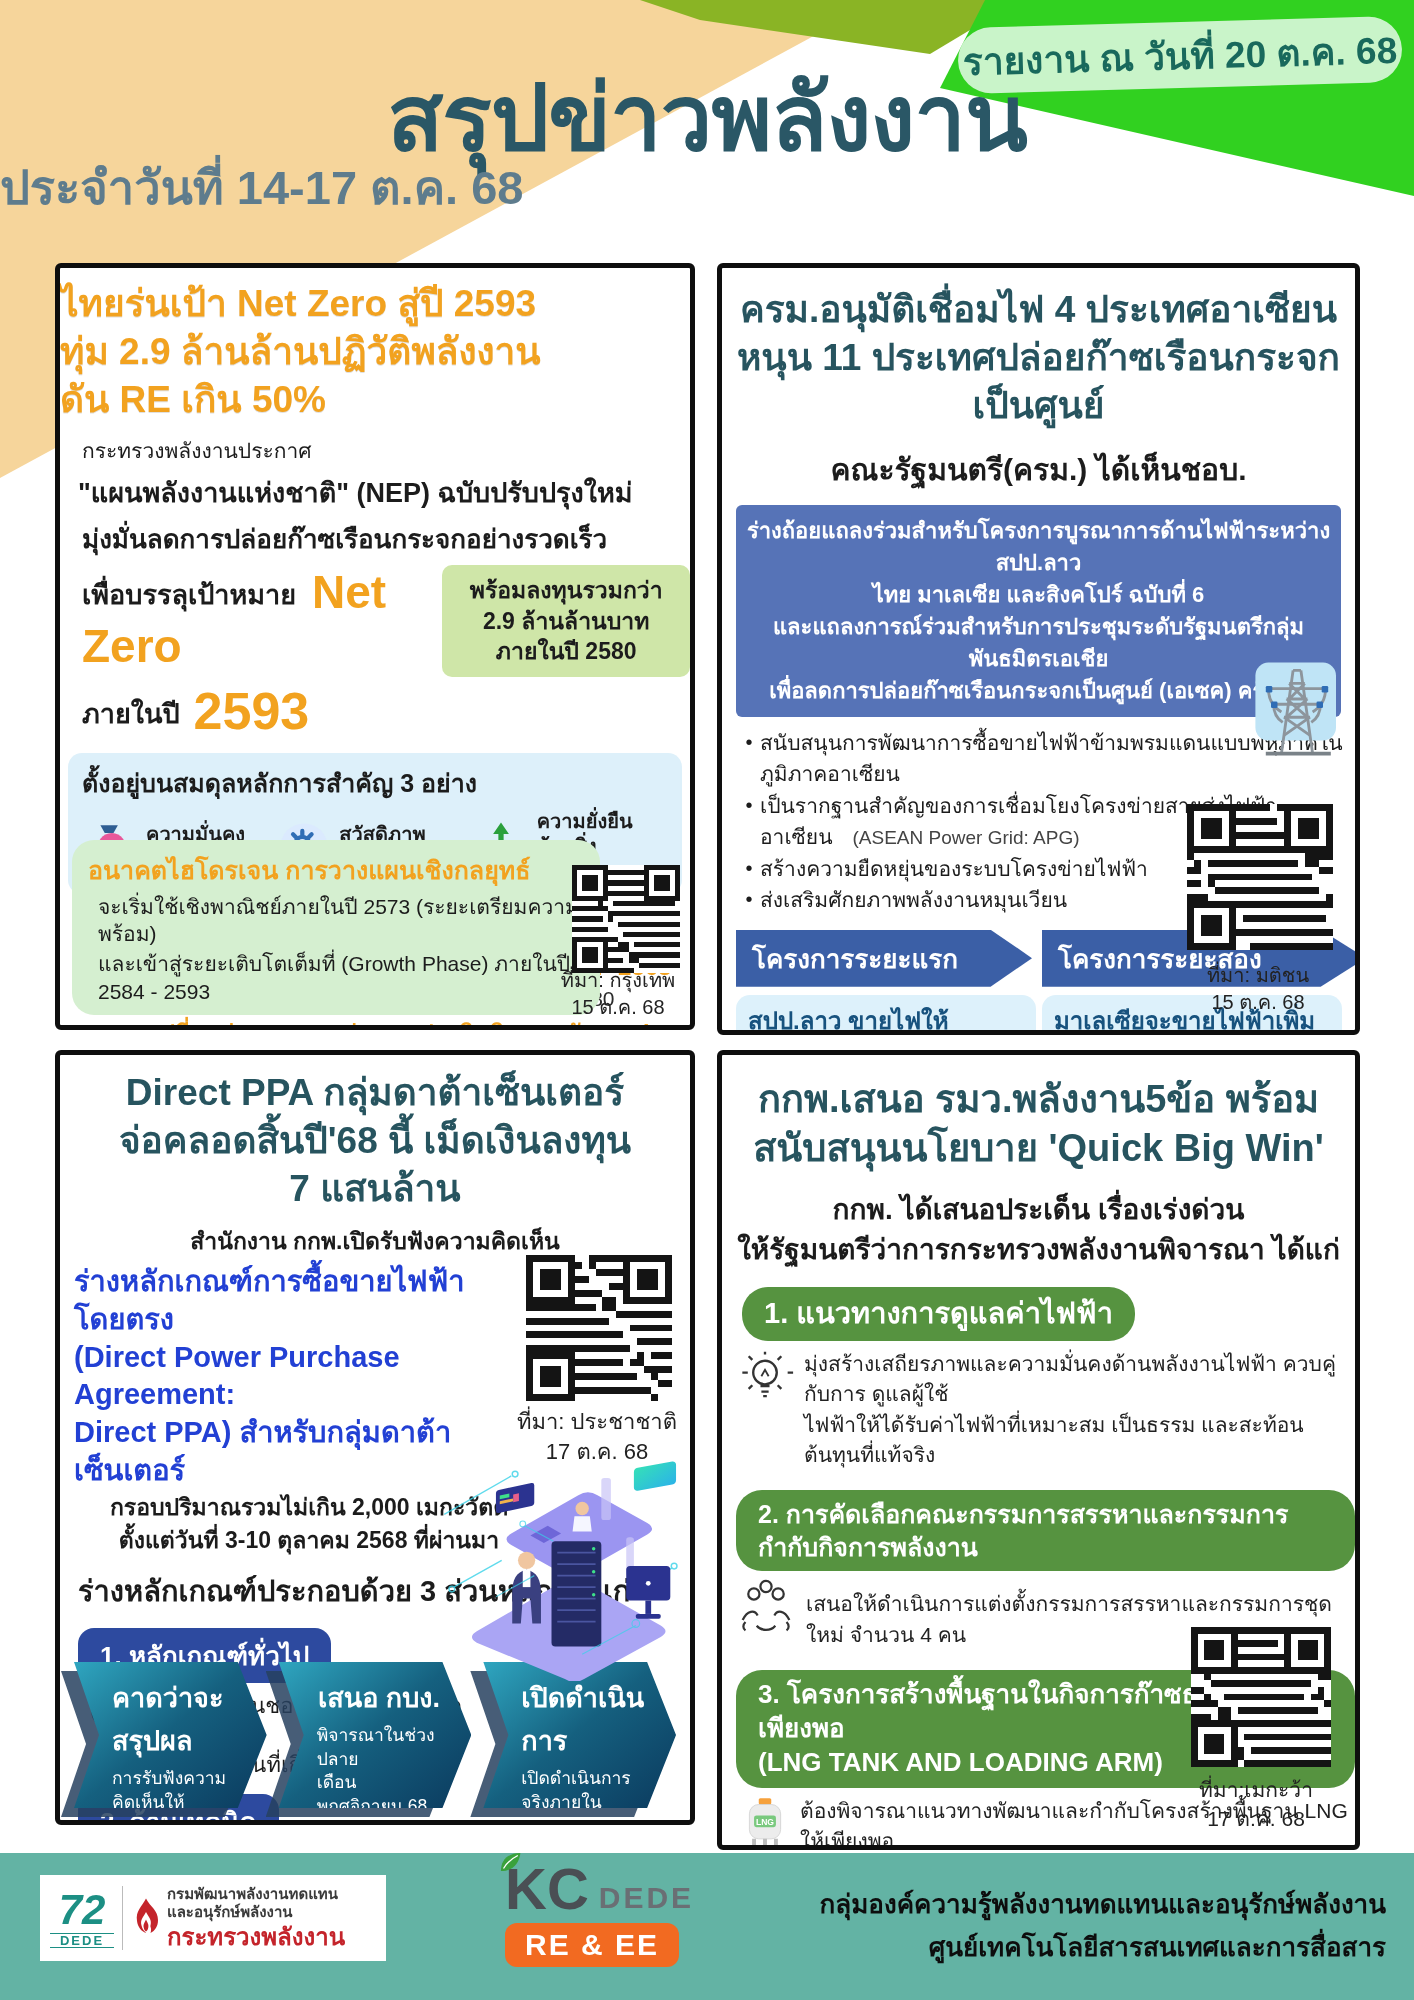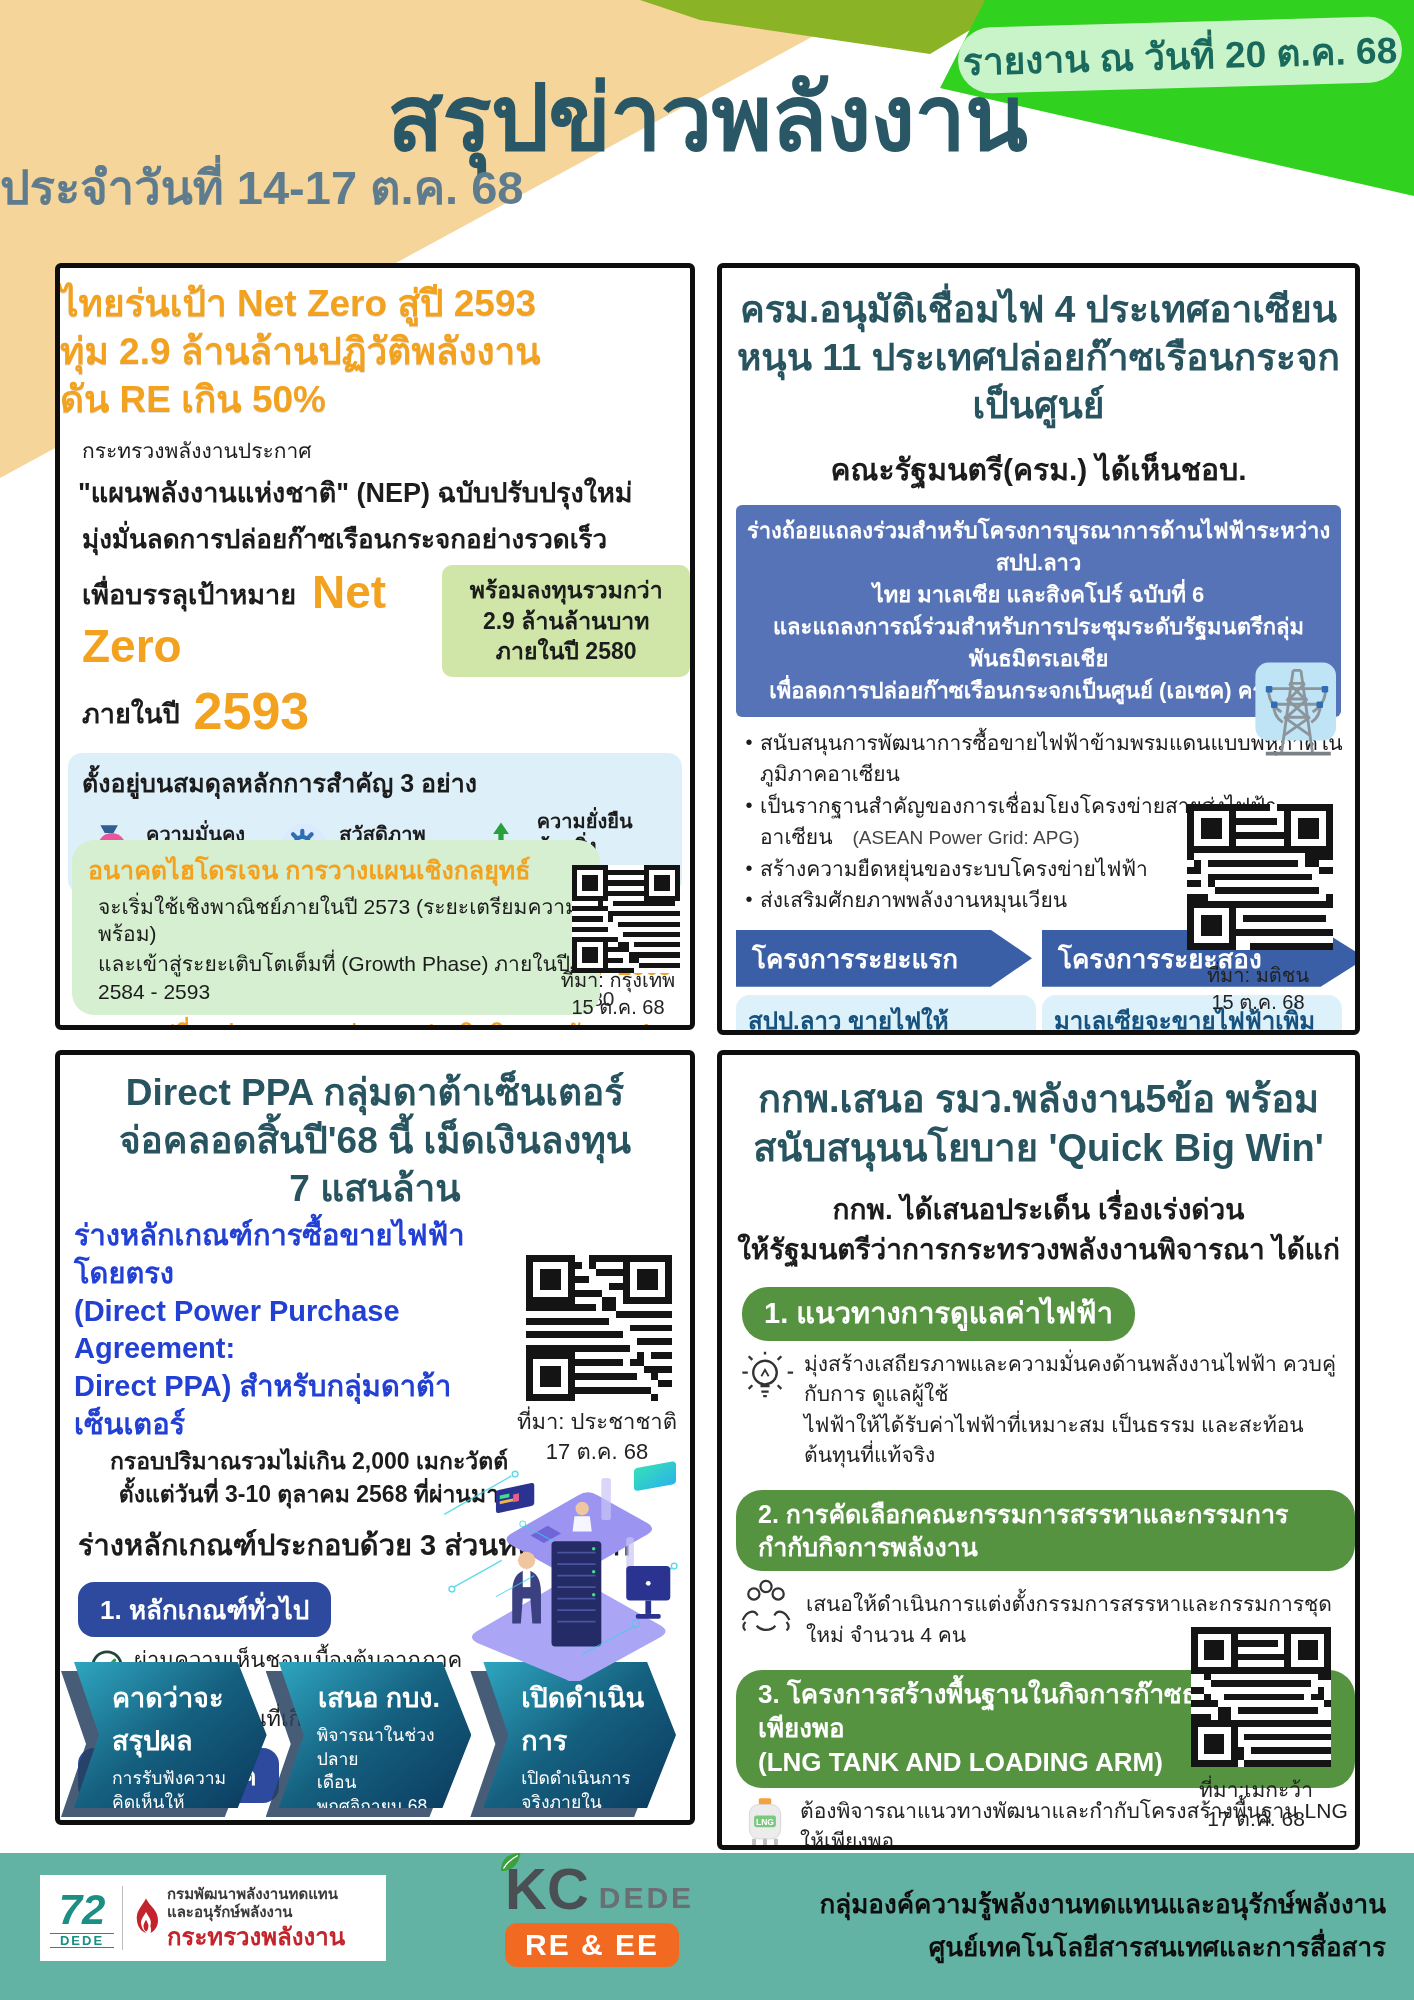--- a/index.html
+++ b/index.html
@@ -1202,20 +1202,21 @@
     <div>15 ต.ค. 68</div>
   </div>
 </div>
 
 <div class="card" id="card3">
   <div class="tealTitle c3-title">
     <div>Direct PPA กลุ่มดาต้าเซ็นเตอร์</div>
     <div>จ่อคลอดสิ้นปี'68 นี้ เม็ดเงินลงทุน</div>
     <div>7 แสนล้าน</div>
   </div>
+  <div class="c3-intro">สำนักงาน กกพ.เปิดรับฟังความคิดเห็น</div>
   <div class="c3-blue" style="width:470px;margin-left:14px">
     <div>ร่างหลักเกณฑ์การซื้อขายไฟฟ้าโดยตรง</div>
     <div>(Direct Power Purchase Agreement:</div>
     <div>Direct PPA) สำหรับกลุ่มดาต้าเซ็นเตอร์</div>
   </div>
   <div class="c3-scope" style="width:470px;margin-left:14px">
     <div>กรอบปริมาณรวมไม่เกิน 2,000 เมกะวัตต์</div>
     <div>ตั้งแต่วันที่ 3-10 ตุลาคม 2568 ที่ผ่านมา</div>
   </div>
   <div class="c3-sech">ร่างหลักเกณฑ์ประกอบด้วย 3 ส่วนหลัก ได้แก่</div>

